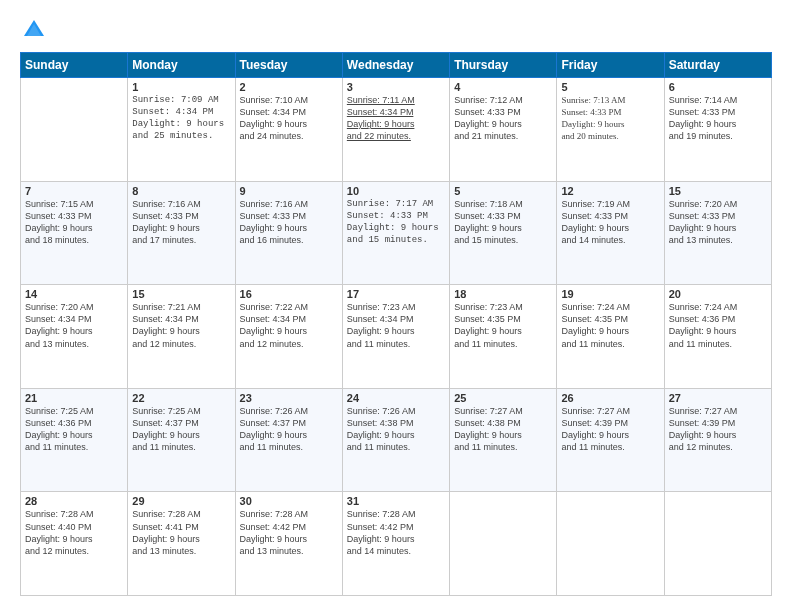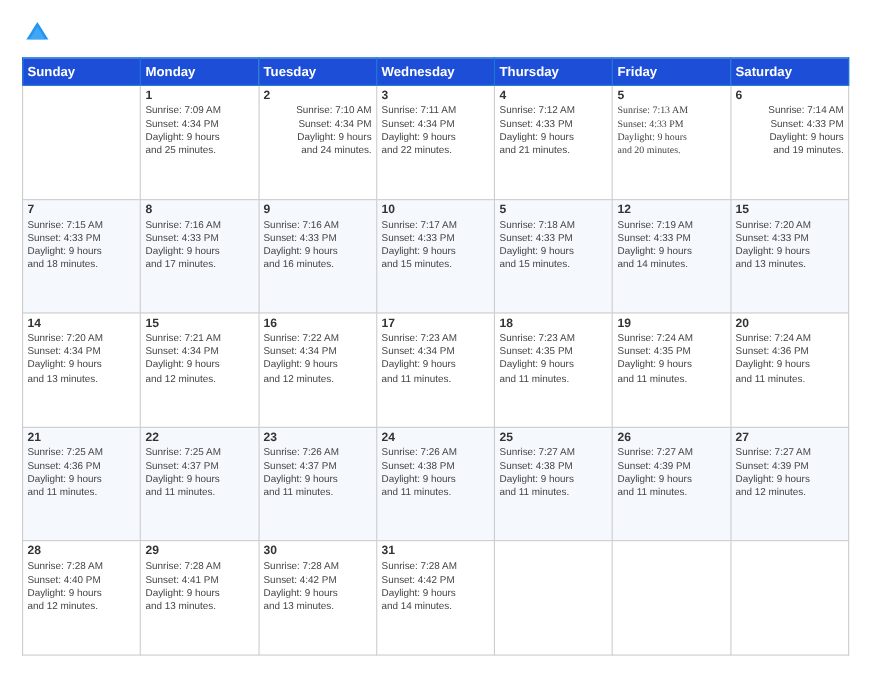--- a/index.html
+++ b/index.html
@@ -51,21 +51,21 @@
     .location {
       font-size: 14px;
       color: #555;
     }
     .calendar {
       width: 100%;
       border-collapse: collapse;
       flex: 1;
     }
     .calendar th {
-      background: #1d4ed8;
+      background: #0369a1;
       color: #fff;
       font-size: 12px;
       font-weight: bold;
       padding: 5px 4px;
       text-align: left;
       border: 1px solid #1976D2;
     }
     .calendar td {
       border: 1px solid #ccc;
       vertical-align: top;
@@ -127,56 +127,56 @@
           <th>Thursday</th>
           <th>Friday</th>
           <th>Saturday</th>
         </tr>
     </thead>
     <tbody id="calendar-body">
     <tr>
           <td class="empty-cell"></td>
           <td>
             <span class="day-num">1</span>
-            <div class="day-info" style="white-space: pre-line;">Sunrise: 7:09 AM
+            <div class="day-info" style="white-space: pre-line; font-family: Liberation Mono, monospace;">Sunrise: 7:09 AM
 Sunset: 4:34 PM
 Daylight: 9 hours
 and 25 minutes.</div>
           </td>
           <td>
             <span class="day-num">2</span>
-            <div class="day-info" style="white-space: pre-line; text-align: right;">Sunrise: 7:10 AM
+            <div class="day-info" style="white-space: pre-line;">Sunrise: 7:10 AM
 Sunset: 4:34 PM
 Daylight: 9 hours
 and 24 minutes.</div>
           </td>
           <td>
             <span class="day-num">3</span>
-            <div class="day-info" style="white-space: pre-line;">Sunrise: 7:11 AM
+            <div class="day-info" style="white-space: pre-line; text-decoration: underline;">Sunrise: 7:11 AM
 Sunset: 4:34 PM
 Daylight: 9 hours
 and 22 minutes.</div>
           </td>
           <td>
             <span class="day-num">4</span>
             <div class="day-info" style="white-space: pre-line;">Sunrise: 7:12 AM
 Sunset: 4:33 PM
 Daylight: 9 hours
 and 21 minutes.</div>
           </td>
           <td>
             <span class="day-num">5</span>
             <div class="day-info" style="white-space: pre-line; font-family: Liberation Serif, serif;">Sunrise: 7:13 AM
 Sunset: 4:33 PM
 Daylight: 9 hours
 and 20 minutes.</div>
           </td>
           <td>
             <span class="day-num">6</span>
-            <div class="day-info" style="white-space: pre-line; text-align: right;">Sunrise: 7:14 AM
+            <div class="day-info" style="white-space: pre-line;">Sunrise: 7:14 AM
 Sunset: 4:33 PM
 Daylight: 9 hours
 and 19 minutes.</div>
           </td>
         </tr>
         <tr>
           <td>
             <span class="day-num">7</span>
             <div class="day-info" style="white-space: pre-line;">Sunrise: 7:15 AM
 Sunset: 4:33 PM
@@ -192,21 +192,21 @@
           </td>
           <td>
             <span class="day-num">9</span>
             <div class="day-info" style="white-space: pre-line;">Sunrise: 7:16 AM
 Sunset: 4:33 PM
 Daylight: 9 hours
 and 16 minutes.</div>
           </td>
           <td>
             <span class="day-num">10</span>
-            <div class="day-info" style="white-space: pre-line;">Sunrise: 7:17 AM
+            <div class="day-info" style="white-space: pre-line; font-family: Liberation Mono, monospace;">Sunrise: 7:17 AM
 Sunset: 4:33 PM
 Daylight: 9 hours
 and 15 minutes.</div>
           </td>
           <td>
             <span class="day-num">5</span>
             <div class="day-info" style="white-space: pre-line;">Sunrise: 7:18 AM
 Sunset: 4:33 PM
 Daylight: 9 hours
 and 15 minutes.</div>

